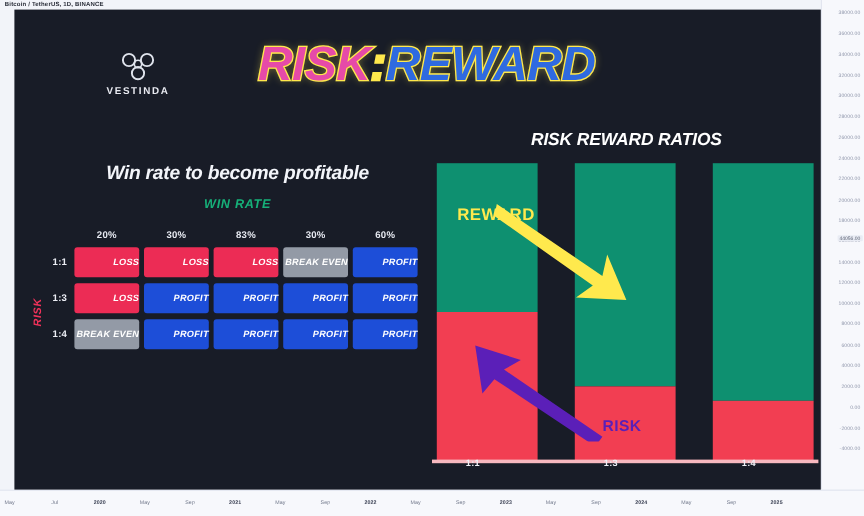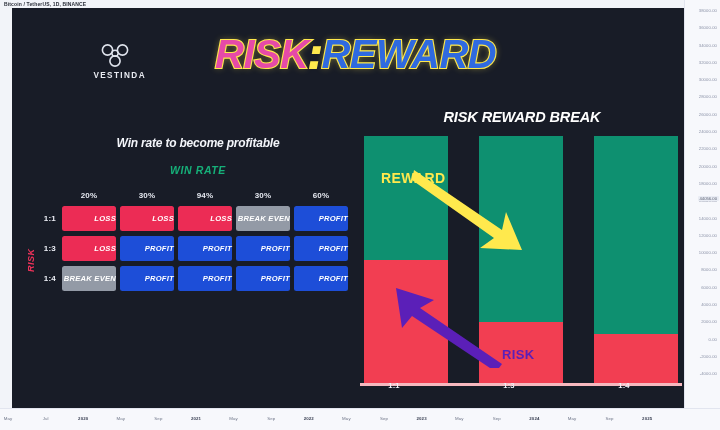--- a/index.html
+++ b/index.html
@@ -45,21 +45,21 @@
 
   
   .info {
     position: absolute; left: 12px; top: 8px;
     width: 672px; height: 400px;
     background: #181c27;
     overflow: hidden;
   }
 
   
-  .brand { position: absolute; left: 72px; top: 36px; width: 62px; text-align: right; }
+  .brand { position: absolute; left: 72px; top: 36px; width: 62px; text-align: center; }
   .brand svg { display: block; margin: 0 auto; }
   .brand-name {
     margin-top: 3px; font-size: 8.2px; font-weight: 700; color: #e8eaf1;
     letter-spacing: 1.4px;
   }
 
   
   .neon-title {
     position: absolute; left: 203px; top: 26px;
     font-size: 40px; font-weight: 900; font-style: italic;
@@ -69,21 +69,21 @@
     white-space: nowrap;
   }
   .neon-title .risk  { color: #e64aa8; text-shadow: 0 0 7px rgba(255,233,77,.45); }
   .neon-title .colon { color: #ffe94d; }
   .neon-title .rew   { color: #2f6ae0; text-shadow: 0 0 7px rgba(255,233,77,.45); }
 
   
   .lh {
     position: absolute; left: 36px; top: 128px; width: 300px;
     text-align: center; color: #f3f5fa;
-    font-size: 12px; font-weight: 800; font-style: italic; letter-spacing: -.2px;
+    font-size: 16px; font-weight: 800; font-style: italic; letter-spacing: -.2px;
   }
   .winrate-cap {
     position: absolute; left: 36px; top: 156px; width: 300px;
     text-align: center; color: #16b079;
     font-size: 10.5px; font-weight: 800; font-style: italic; letter-spacing: .6px;
   }
   .risk-vert {
     position: absolute; left: 14px; top: 264px;
     color: #f0325a; font-size: 9px; font-weight: 800; font-style: italic;
     letter-spacing: .5px;
@@ -219,21 +219,21 @@
     <div class="lh">Win rate to become profitable</div>
     <div class="winrate-cap">WIN RATE</div>
     <div class="risk-vert">RISK</div>
 
     <table class="matrix">
       <thead>
           <tr id="matrix-head">
             <th class="rowh"></th>
             <th class="colh">20%</th>
             <th class="colh">30%</th>
-            <th class="colh">94%</th>
+            <th class="colh">83%</th>
             <th class="colh">30%</th>
             <th class="colh">60%</th>
           </tr>
         </thead>
       <tbody id="matrix-body">
           <tr>
             <th class="rowh">1:1</th>
             <td class="cell loss">LOSS</td>
             <td class="cell loss">LOSS</td>
             <td class="cell loss">LOSS</td>
@@ -252,21 +252,21 @@
             <th class="rowh">1:4</th>
             <td class="cell even">BREAK EVEN</td>
             <td class="cell profit">PROFIT</td>
             <td class="cell profit">PROFIT</td>
             <td class="cell profit">PROFIT</td>
             <td class="cell profit">PROFIT</td>
           </tr>
         </tbody>
     </table>
 
-    <div class="rr-title">RISK REWARD BREAK</div>
+    <div class="rr-title">RISK REWARD RATIOS</div>
 
     <div class="plot" id="plot">
         <div class="bar" style="left: 0px; height: 248px;">
           <div class="seg-reward" style="height: 50%; background: rgb(14, 144, 112);"></div>
           <div class="seg-risk" style="height: 50%; background: rgb(242, 62, 82);"></div>
         </div>
         <div class="bar" style="left: 115px; height: 248px;">
           <div class="seg-reward" style="height: 75%; background: rgb(14, 144, 112);"></div>
           <div class="seg-risk" style="height: 25%; background: rgb(242, 62, 82);"></div>
         </div>

